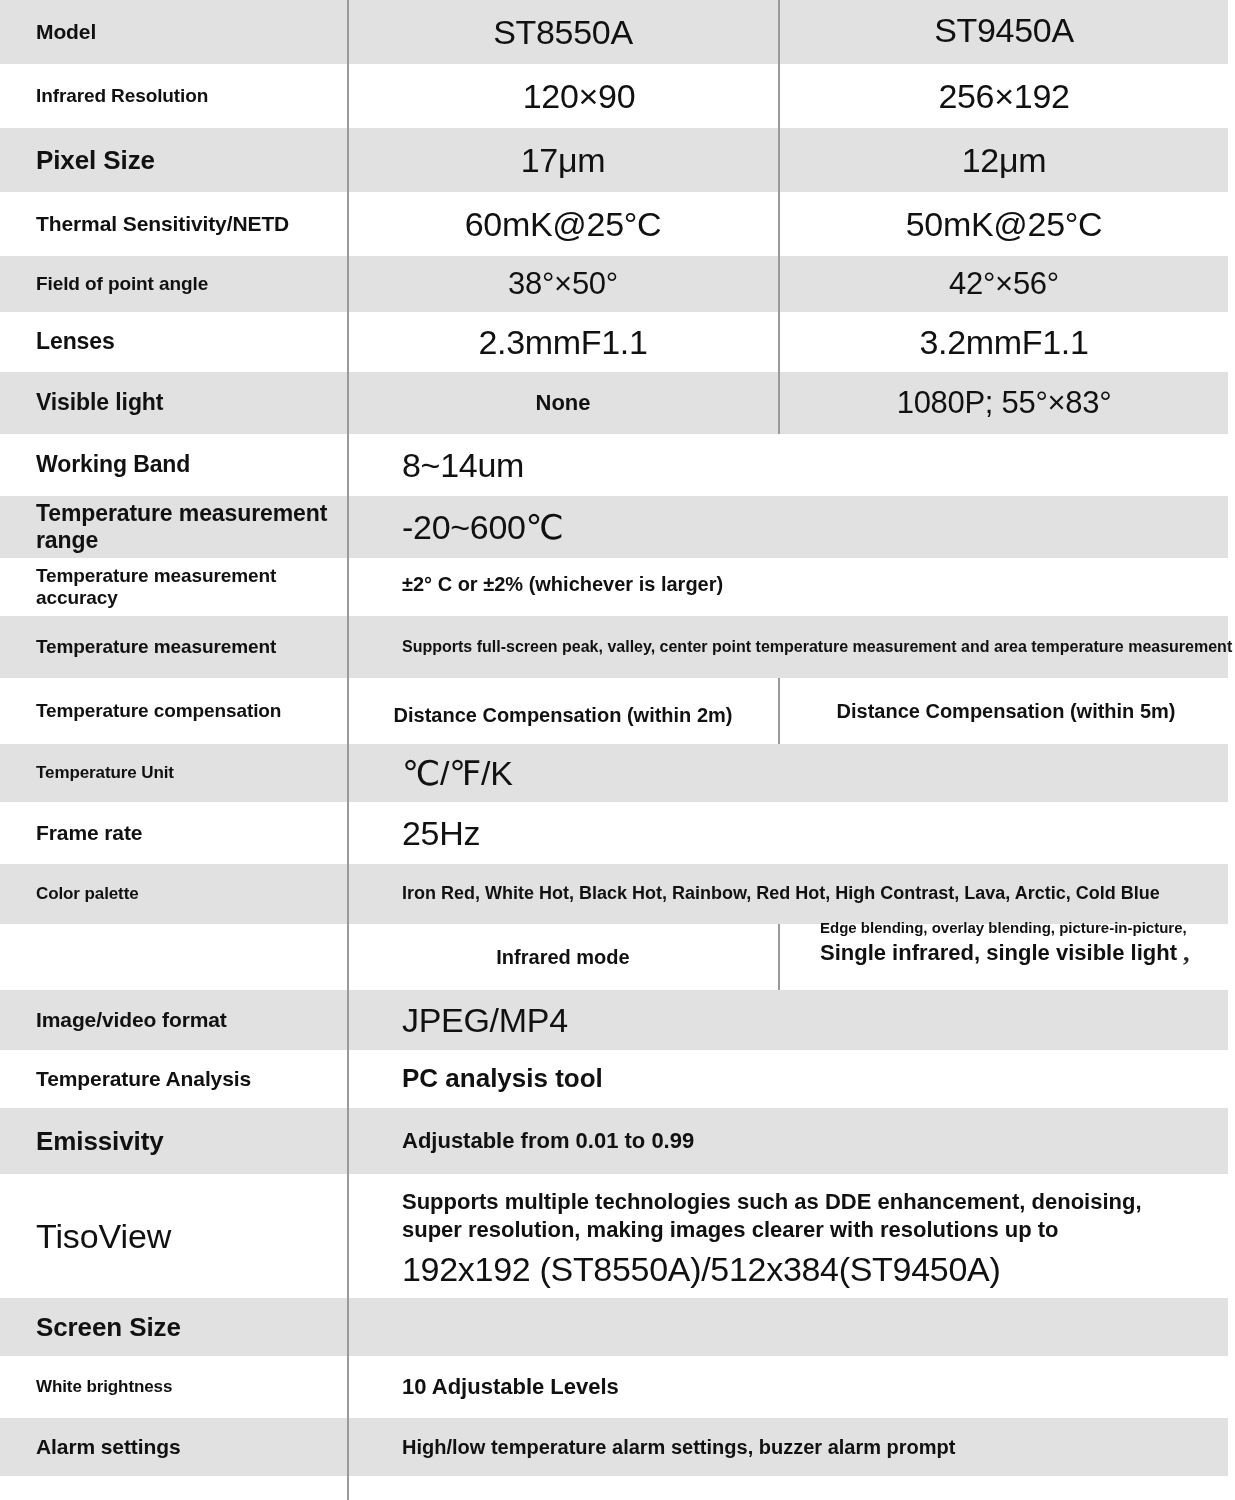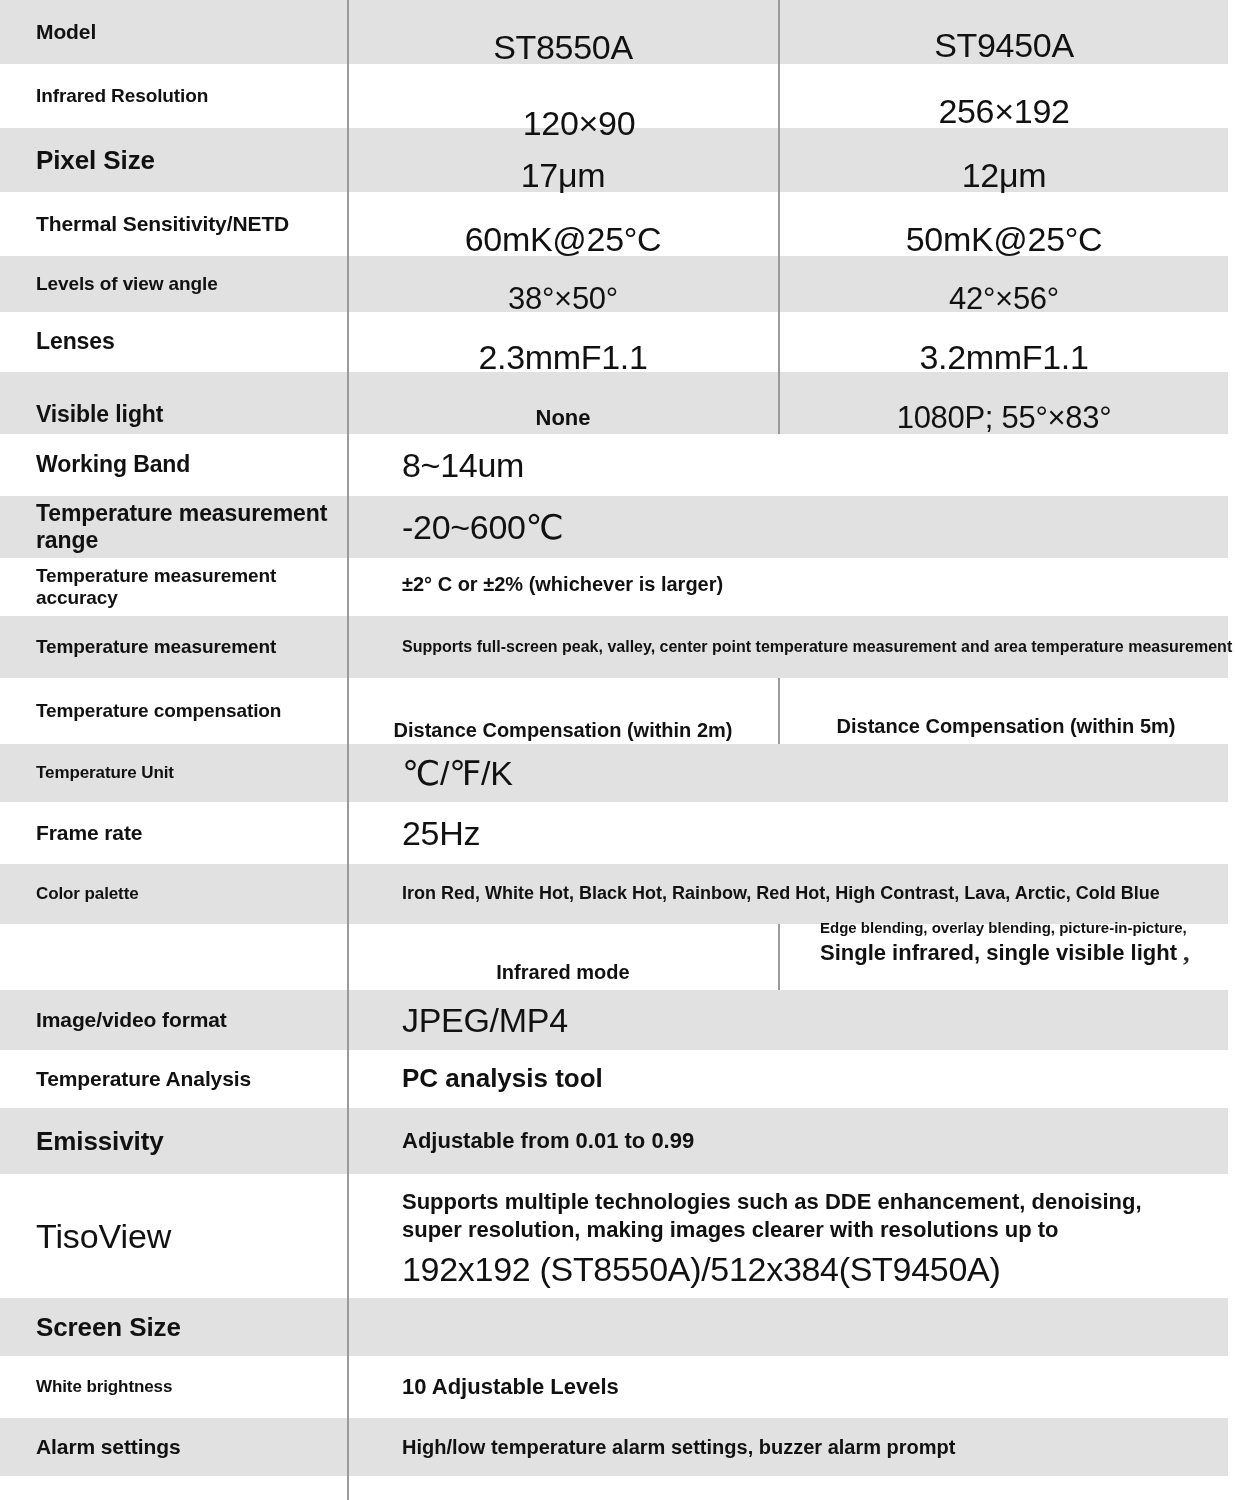--- a/index.html
+++ b/index.html
@@ -14,21 +14,21 @@
 
   
   .band{position:absolute;left:0;width:1228px;background:#e1e1e1;}
   .band.white{background:#ffffff;}
 
   
   .vrule{position:absolute;width:2px;background:#9a9a9a;}
 
   
   .cell{position:absolute;display:flex;align-items:center;box-sizing:border-box;color:#111;}
-  .cell.center{justify-content:center;text-align:right;margin-top:15px;}
+  .cell.center{justify-content:center;text-align:right;}
   .cell.left{justify-content:flex-start;text-align:left;}
 
   .lbl{font-weight:700;letter-spacing:-0.1px;line-height:1.18;}
   .val{line-height:1.2;}
 
   
   .l-xl{font-size:26px;}
   .l-lg{font-size:23px;}
   .l-md{font-size:21px;}
   .l-sm{font-size:19px;}
@@ -80,40 +80,40 @@
   <div class="vrule" style="left:347px; top:0px;   height:1500px;"></div>
   <div class="vrule" style="left:778px; top:0px;   height:434px;"></div>
   <div class="vrule" style="left:778px; top:678px; height:66px;"></div>
   <div class="vrule" style="left:778px; top:924px; height:66px;"></div>
 
   <div class="cell left lbl l-md" style="left:36px;  top:0px;   width:300px; height:64px;">Model</div>
   <div class="cell center val v-xl" style="left:349px; top:0px;   width:428px; height:64px;">ST8550A</div>
   <div class="cell center val v-xl" style="left:780px; top:0px;   width:448px; height:60px;">ST9450A</div>
 
   <div class="cell left lbl l-sm" style="left:36px;  top:64px;  width:300px; height:64px;">Infrared Resolution</div>
-  <div class="cell center val v-xl" style="left:349px; top:76px;  width:460px; height:64px;">120×90</div>
+  <div class="cell center val v-xl" style="left:349px; top:64px;  width:460px; height:64px;">120×90</div>
   <div class="cell center val v-xl" style="left:780px; top:64px;  width:448px; height:64px;">256×192</div>
 
   <div class="cell left lbl l-xl" style="left:36px;  top:128px; width:300px; height:64px;">Pixel Size</div>
   <div class="cell center val v-xl" style="left:349px; top:128px; width:428px; height:64px;">17μm</div>
   <div class="cell center val v-xl" style="left:780px; top:128px; width:448px; height:64px;">12μm</div>
 
   <div class="cell left lbl l-md" style="left:36px;  top:192px; width:310px; height:64px;">Thermal Sensitivity/NETD</div>
   <div class="cell center val v-xl" style="left:349px; top:192px; width:428px; height:64px;">60mK@25°C</div>
   <div class="cell center val v-xl" style="left:780px; top:192px; width:448px; height:64px;">50mK@25°C</div>
 
-  <div class="cell left lbl l-sm" style="left:36px;  top:256px; width:300px; height:56px;">Levels of view angle</div>
+  <div class="cell left lbl l-sm" style="left:36px;  top:256px; width:300px; height:56px;">Field of point angle</div>
   <div class="cell center val v-lg" style="left:349px; top:256px; width:428px; height:56px;">38°×50°</div>
   <div class="cell center val v-lg" style="left:780px; top:256px; width:448px; height:56px;">42°×56°</div>
 
   <div class="cell left lbl l-lg" style="left:36px;  top:312px; width:300px; height:60px;">Lenses</div>
   <div class="cell center val v-xl" style="left:349px; top:312px; width:428px; height:60px;">2.3mmF1.1</div>
   <div class="cell center val v-xl" style="left:780px; top:312px; width:448px; height:60px;">3.2mmF1.1</div>
 
-  <div class="cell left lbl l-lg" style="left:36px;  top:376px; width:300px; height:78px;">Visible light</div>
+  <div class="cell left lbl l-lg" style="left:36px;  top:364px; width:300px; height:78px;">Visible light</div>
   <div class="cell center val v-md" style="left:349px; top:372px; width:428px; height:62px;">None</div>
   <div class="cell center val v-lg" style="left:780px; top:372px; width:448px; height:62px;">1080P; 55°×83°</div>
 
   <div class="cell left lbl l-lg" style="left:36px;  top:434px; width:300px; height:62px;">Working Band</div>
   <div class="cell left val v-xl" style="left:402px; top:434px; width:820px; height:62px;">8~14um</div>
 
   <div class="cell left lbl l-lg" style="left:36px;  top:496px; width:305px; height:62px;">Temperature measurement range</div>
   <div class="cell left val v-xl" style="left:402px; top:496px; width:820px; height:62px;">-20~600℃</div>
 
   <div class="cell left lbl l-sm" style="left:36px;  top:558px; width:305px; height:58px;">Temperature measurement accuracy</div>

